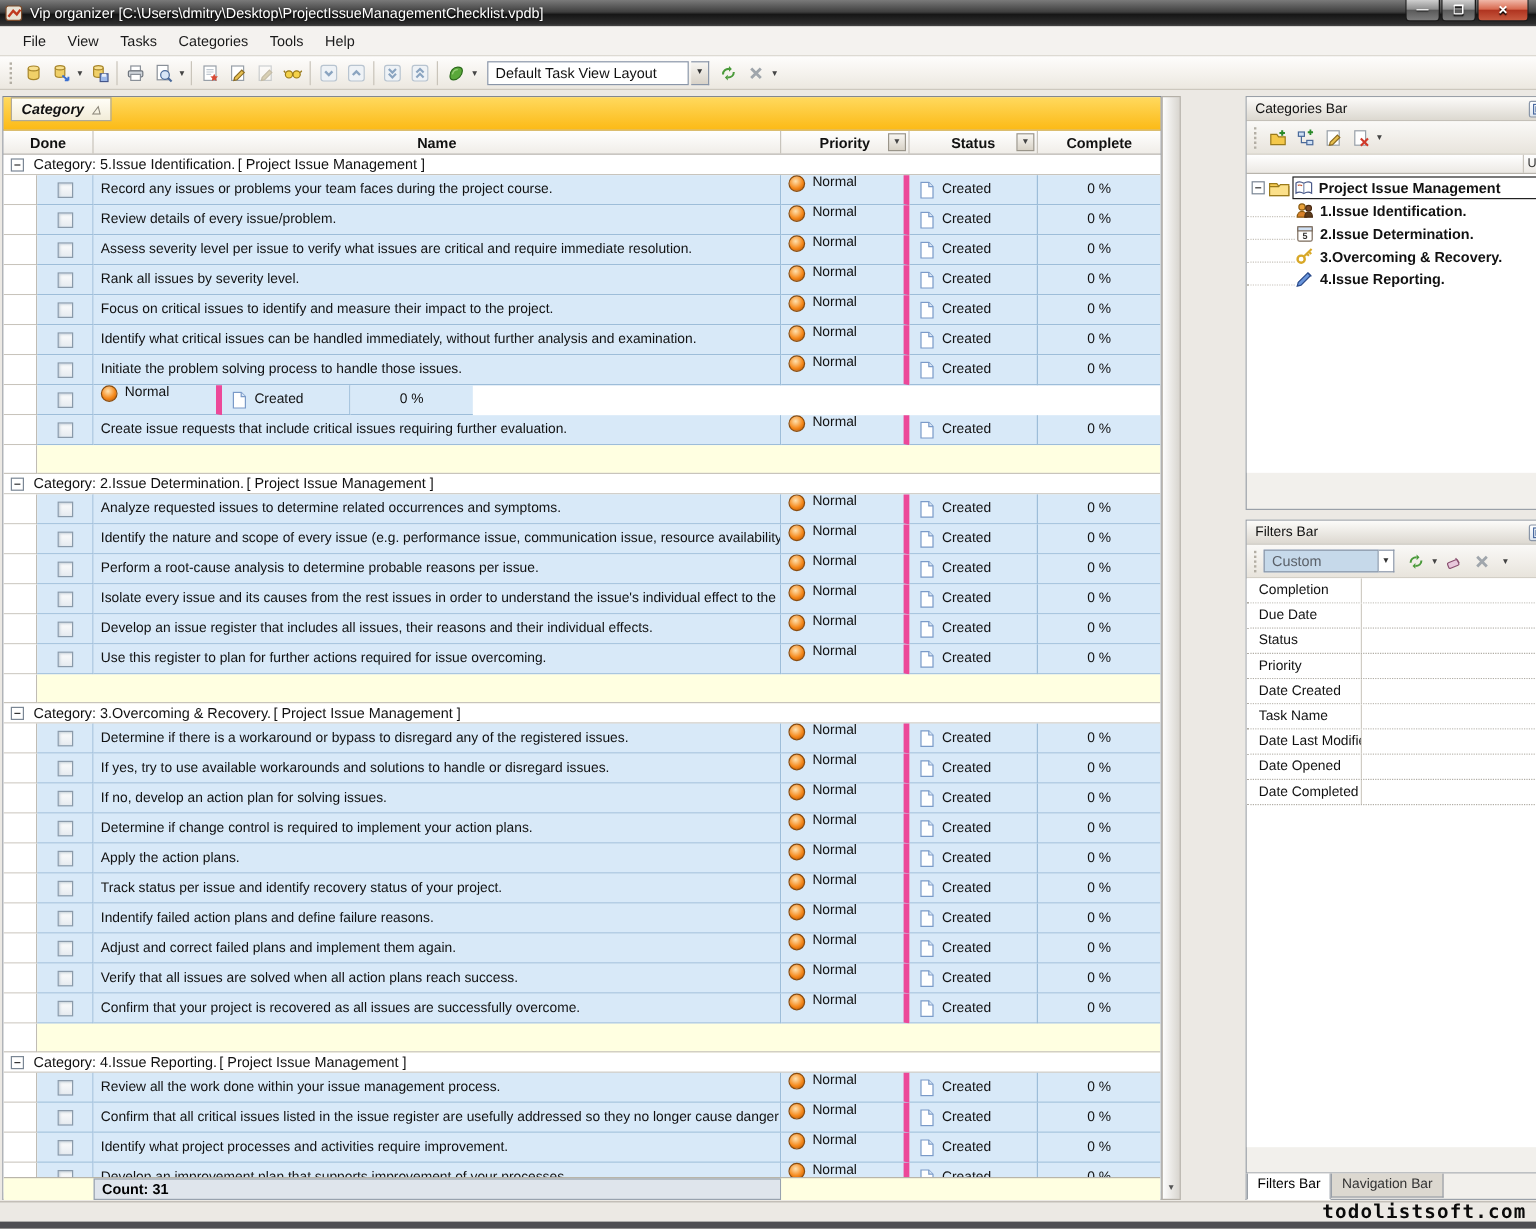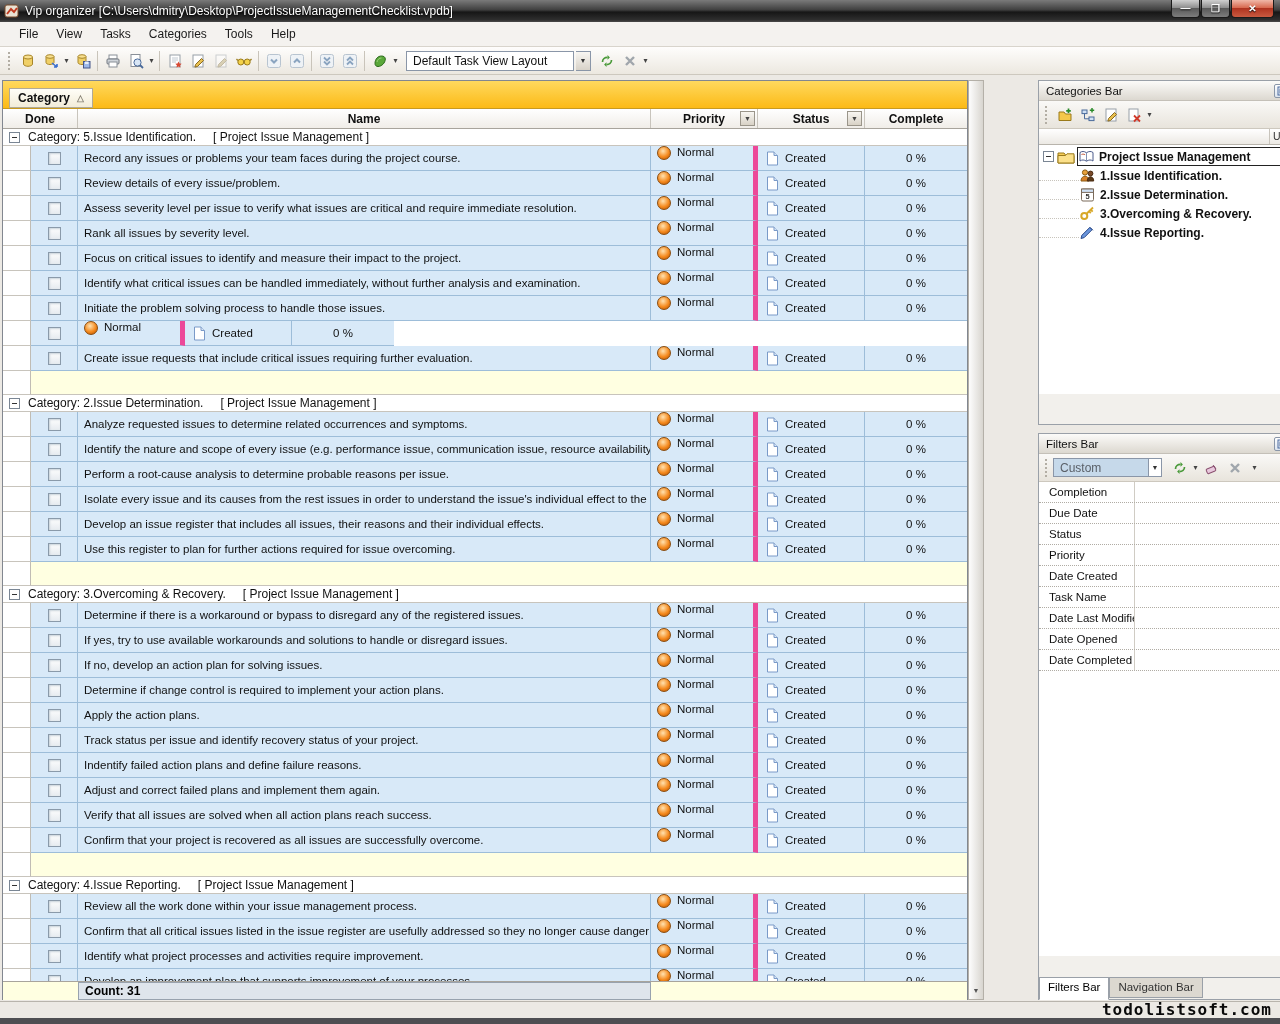--- a/index.html
+++ b/index.html
@@ -34,38 +34,38 @@
   .combo { width:168px; height:20px; background:#fff; border:1px solid #8a96a8; display:flex; align-items:center;
     padding-left:6px; margin:0 2px 0 6px; font-size:12px; color:#111; }
   .combo-dd { width:15px; height:20px; border:1px solid #8a96a8; border-left:none;
     background:linear-gradient(#f8f6f2,#d8d2c8); display:flex; align-items:center; justify-content:center;
     font-size:7px; color:#333; }
 
   
   .grid-panel { position:absolute; left:2px; top:80px; width:966px; height:920px; background:#fff;
     border:1px solid #828790; }
   .groupby { height:28px; background:linear-gradient(#ffd95e,#fcba16); border-bottom:1px solid #c89a20;
-    display:flex; align-items:flex-end; padding-left:6px; }
+    display:flex; align-items:flex-start; padding-left:6px;font-style:italic; }
   .chip { height:20px; background:linear-gradient(#fffef8,#f2ecd8); border:1px solid #b0aa98;
     display:flex; align-items:center; padding:0 8px; font-weight:bold; font-size:12px; color:#111; }
   .chip .sort { margin-left:7px; font-size:9px; color:#8a8578; }
   .grid-header { height:20px; display:flex; background:linear-gradient(#ffffff,#f0ede8);
     border-bottom:1px solid #a8a49c; font-weight:bold; font-size:12px; color:#111; }
   .gh-cell { display:flex; align-items:center; justify-content:center; position:relative;
     border-right:1px solid #c8c4bc; }
   .gh-filter { position:absolute; right:2px; top:2px; width:15px; height:15px;
     background:linear-gradient(#f8f6f2,#d8d2c6); border:1px solid #9a958a; display:flex; align-items:center;
     justify-content:center; font-size:7px; color:#444; }
   .grid-body { position:relative; height:871px; overflow:hidden; background:#fff; }
   .group-header { height:17px; display:flex; align-items:center; background:#fff;
     border-bottom:1px solid #c8c4bc; font-size:12px; color:#111; }
   .expand-box { width:11px; height:11px; border:1px solid #7a8694; background:#fff; margin:0 8px 0 6px;
     position:relative; flex:0 0 auto; }
   .expand-box::after { content:""; position:absolute; left:2px; top:4px; width:5px; height:1px; background:#333; }
-  .group-header .proj { margin-left:17px; }
+  .group-header .proj { margin-left:2px; }
   .task-row { height:25px; display:flex; }
   .cell { border-bottom:1px solid #9dbdd9; }
   .c-gutter { width:28px; border-bottom:1px solid #c8c4bc; border-right:1px solid #c0bcb4; background:#fff; }
   .c-done { width:47px; background:#d8e9f8; border-right:1px solid #9dbdd9;
     display:flex; align-items:center; justify-content:center; }
   .c-name { width:573px; background:#d8e9f8; border-right:1px solid #9dbdd9; display:flex; align-items:center;
     padding-left:6px; font-size:11.5px; color:#111; white-space:nowrap; overflow:hidden; }
   .c-pri  { width:107px; background:#d8e9f8; border-right:5px solid #ec4899; display:flex; align-items:flex-start;
     padding-left:6px; font-size:11.5px; color:#111; }
   .c-stat { width:107px; background:#d8e9f8; border-right:1px solid #9dbdd9; display:flex; align-items:center;

